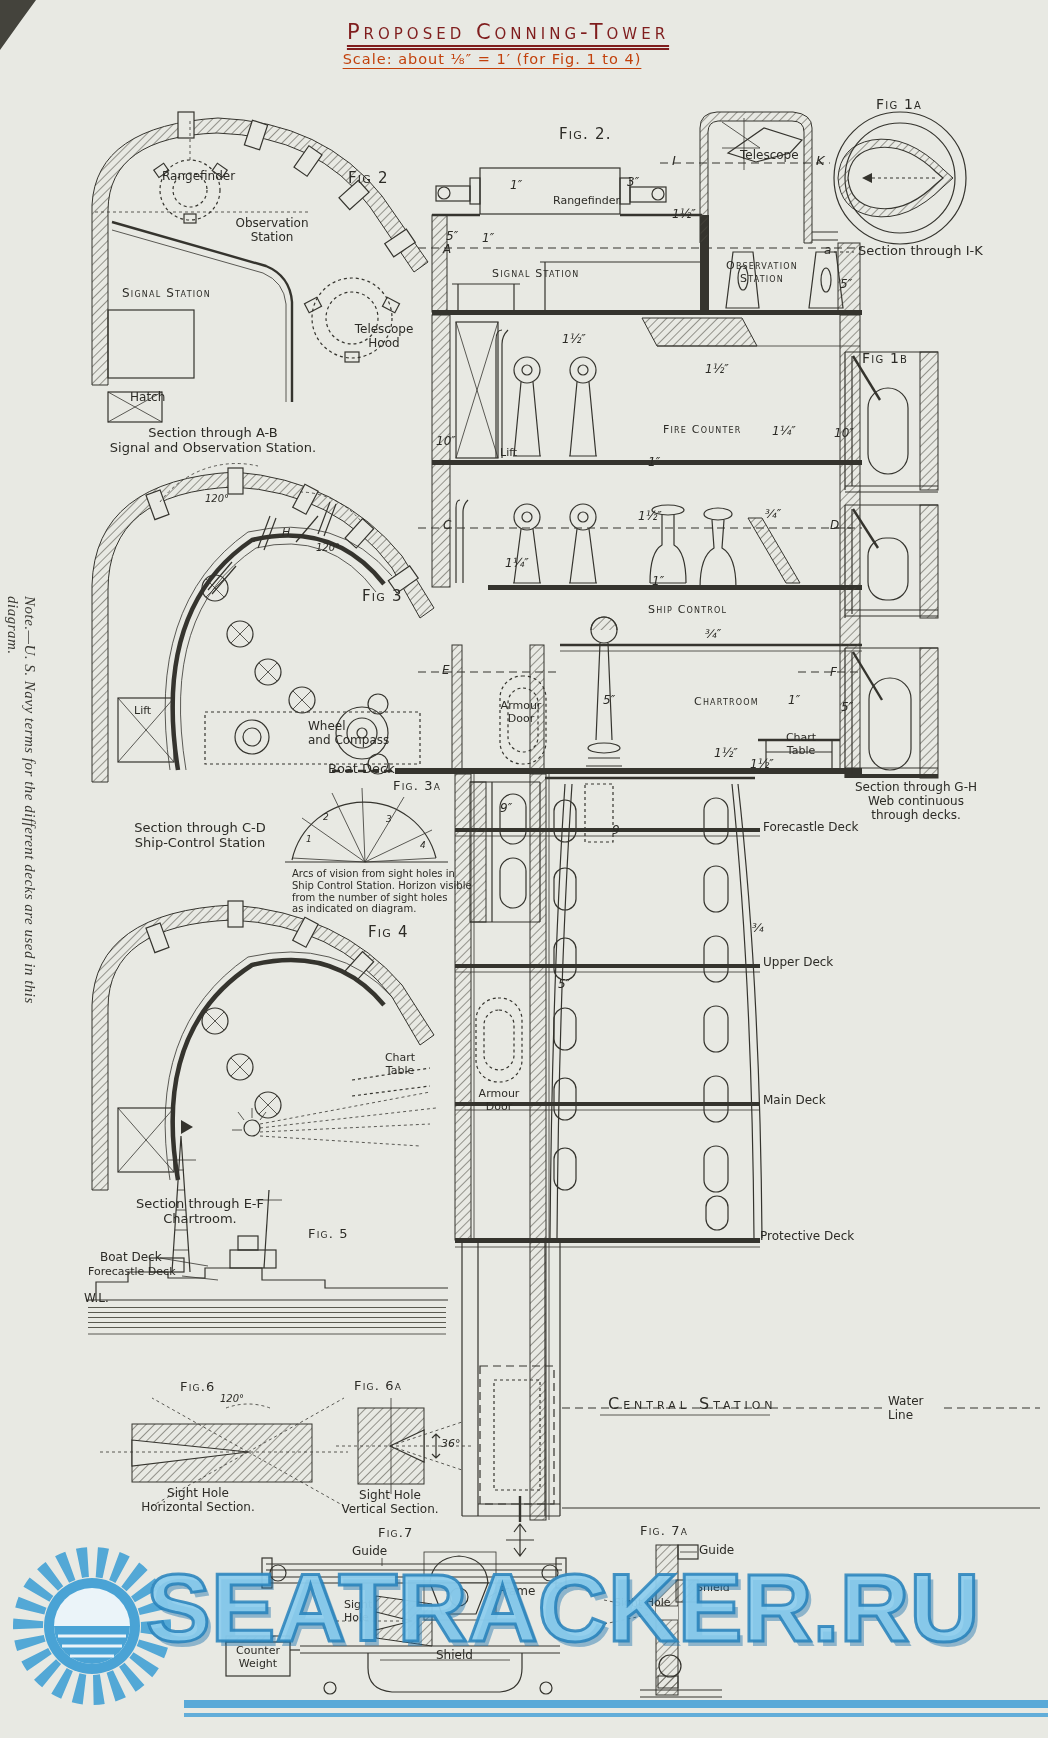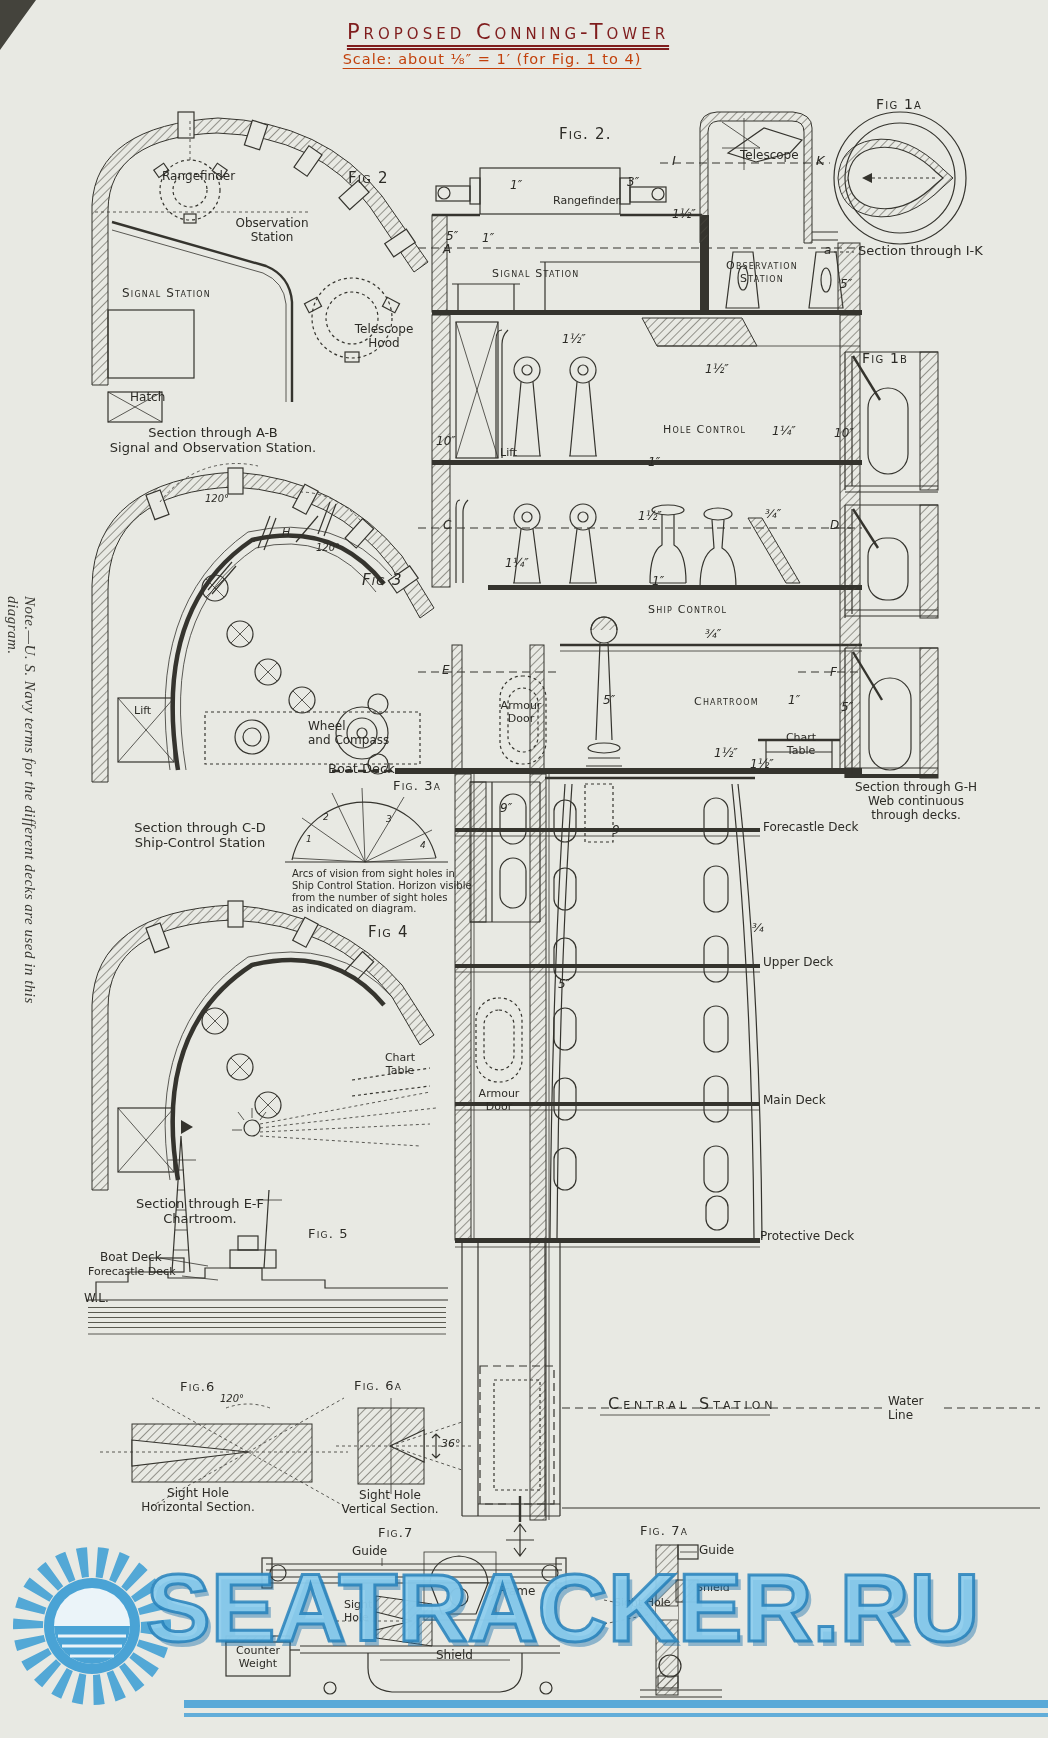--- a/index.html
+++ b/index.html
@@ -408,21 +408,21 @@
       <div class="ann sc" style="left: 492px; top: 268px; font-size: 11px;">Signal Station</div>
       <div class="ann c cap sc" style="left: 762px; top: 260px; font-size: 11px;">Observation
 Station</div>
       <div class="ann d" style="left: 840px; top: 277px; font-size: 12px;">5″</div>
       <div class="ann sc" style="left: 876px; top: 96px; font-size: 14px;">Fig 1a</div>
       <div class="ann d" style="left: 824px; top: 243px; font-size: 12px;">a</div>
       <div class="ann " style="left: 858px; top: 243px; font-size: 13px;">Section through I-K</div>
       <div class="ann sc" style="left: 862px; top: 322px; font-size: 14px; margin-top: 28px;">Fig 1b</div>
       <div class="ann d" style="left: 562px; top: 332px; font-size: 12px;">1½″</div>
       <div class="ann d" style="left: 705px; top: 362px; font-size: 12px;">1½″</div>
-      <div class="ann sc" style="left: 663px; top: 424px; font-size: 11px;">Hole Control</div>
+      <div class="ann sc" style="left: 663px; top: 424px; font-size: 11px;">Fire Counter</div>
       <div class="ann d" style="left: 436px; top: 434px; font-size: 12px;">10″</div>
       <div class="ann " style="left: 500px; top: 447px; font-size: 11px;">Lift</div>
       <div class="ann d" style="left: 648px; top: 455px; font-size: 12px;">1″</div>
       <div class="ann d" style="left: 772px; top: 424px; font-size: 12px;">1¼″</div>
       <div class="ann d" style="left: 834px; top: 426px; font-size: 12px;">10″</div>
       <div class="ann d" style="left: 443px; top: 518px; font-size: 12px;">C</div>
       <div class="ann d" style="left: 638px; top: 509px; font-size: 12px;">1½″</div>
       <div class="ann d" style="left: 765px; top: 507px; font-size: 12px;">¾″</div>
       <div class="ann d" style="left: 830px; top: 518px; font-size: 12px;">D</div>
       <div class="ann d" style="left: 505px; top: 556px; font-size: 12px;">1¼″</div>
@@ -442,21 +442,21 @@
       <div class="ann d" style="left: 714px; top: 746px; font-size: 12px;">1½″</div>
       <div class="ann " style="left: 328px; top: 761px; font-size: 13px;">Boat Deck</div>
       <div class="ann sc" style="left: 393px; top: 778px; font-size: 13px;">Fig. 3a</div>
       <div class="ann d" style="left: 500px; top: 801px; font-size: 12px;">9″</div>
       <div class="ann d" style="left: 612px; top: 823px; font-size: 12px;">9</div>
       <div class="ann c cap" style="left: 916px; top: 780px; font-size: 12px;">Section through G-H
 Web continuous
 through decks.</div>
       <div class="ann d" style="left: 750px; top: 757px; font-size: 12px;">1½″</div>
       <div class="ann " style="left: 763px; top: 820px; font-size: 12px;">Forecastle Deck</div>
-      <div class="ann sc" style="left: 362px; top: 572px; font-size: 15px; font-style: italic;">Fig 3</div>
+      <div class="ann sc" style="left: 362px; top: 588px; font-size: 15px;">Fig 3</div>
       <div class="ann d" style="left: 205px; top: 493px; font-size: 10px;">120°</div>
       <div class="ann d" style="left: 316px; top: 542px; font-size: 10px;">120°</div>
       <div class="ann d" style="left: 282px; top: 527px; font-size: 11px;">H</div>
       <div class="ann " style="left: 134px; top: 705px; font-size: 11px;">Lift</div>
       <div class="ann " style="left: 308px; top: 719px; font-size: 12px;">Wheel
 and  Compass</div>
       <div class="ann c cap" style="left: 200px; top: 820px; font-size: 13px;">Section through C-D
 Ship-Control Station</div>
       <div class="ann " style="left: 292px; top: 868px; font-size: 10px;">Arcs of vision from sight holes in
 Ship Control Station. Horizon visible

